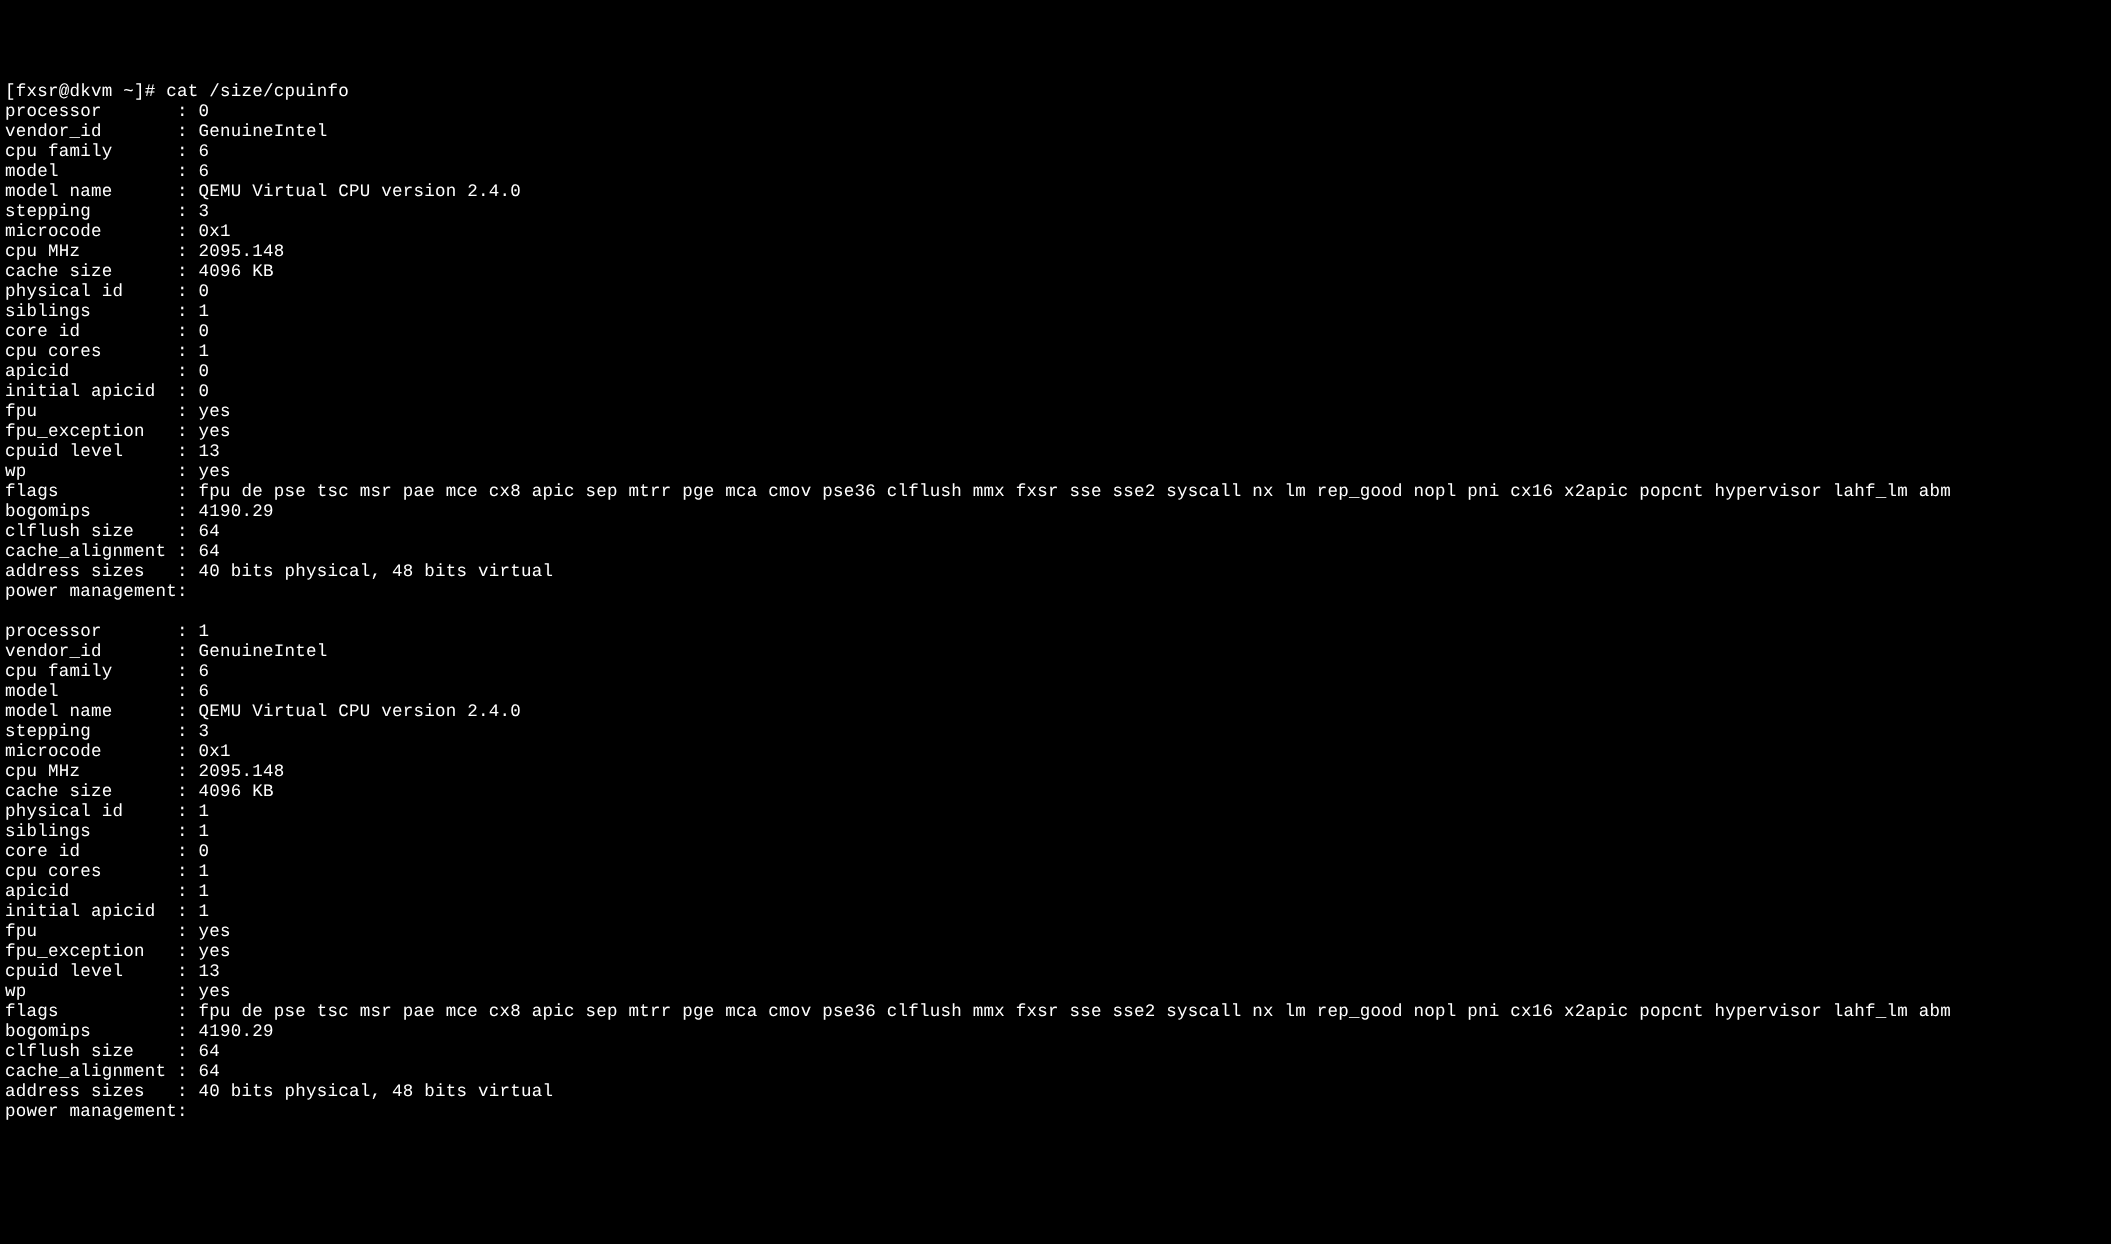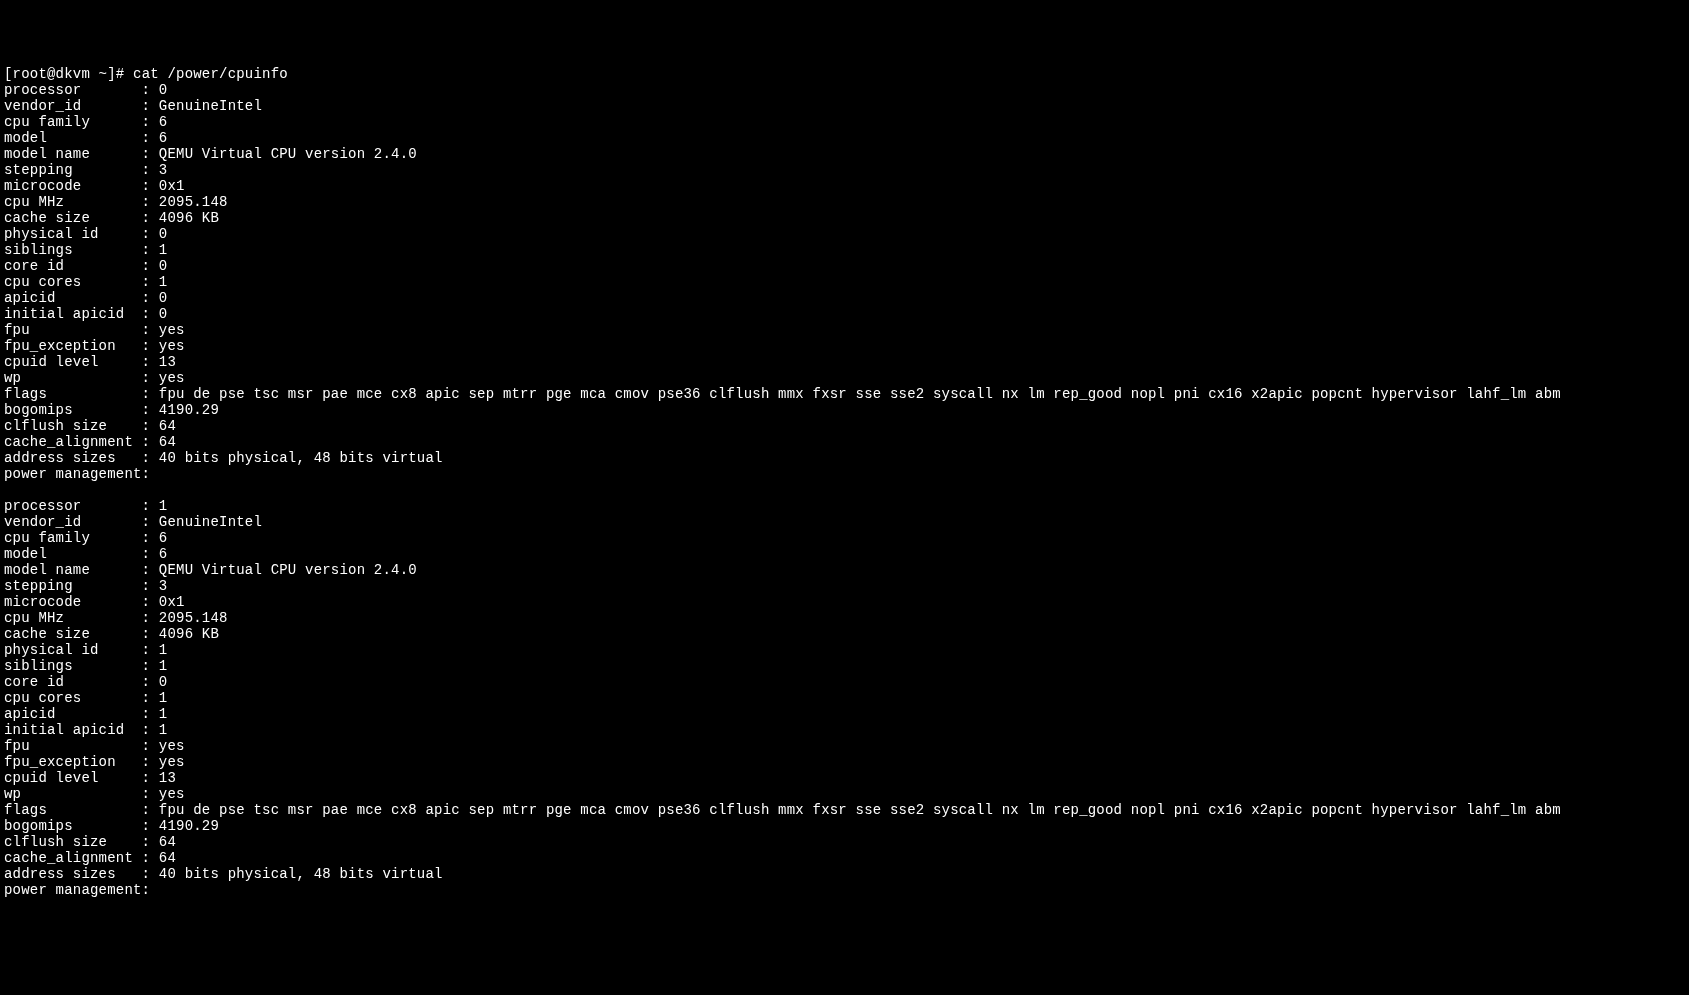--- a/index.html
+++ b/index.html
@@ -15,21 +15,21 @@
       min-width: 1689px;
       min-height: 995px;
     }
     .terminal { white-space: pre; }
   </style>
 </head>
 <body>
 
 
 
-<div class="terminal"><span>[root@dkvm ~]# </span><span>cat /power/cpuinfo</span>
+<div class="terminal"><span>[fxsr@dkvm ~]# </span><span>cat /size/cpuinfo</span>
 <span id="output">processor       : 0
 vendor_id       : GenuineIntel
 cpu family      : 6
 model           : 6
 model name      : QEMU Virtual CPU version 2.4.0
 stepping        : 3
 microcode       : 0x1
 cpu MHz         : 2095.148
 cache size      : 4096 KB
 physical id     : 0

